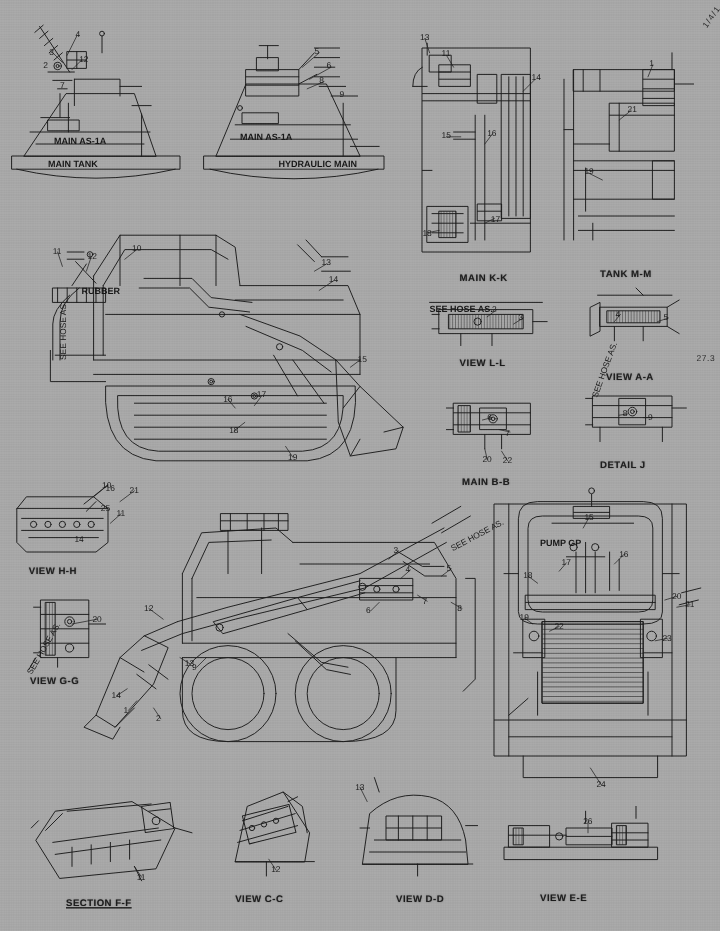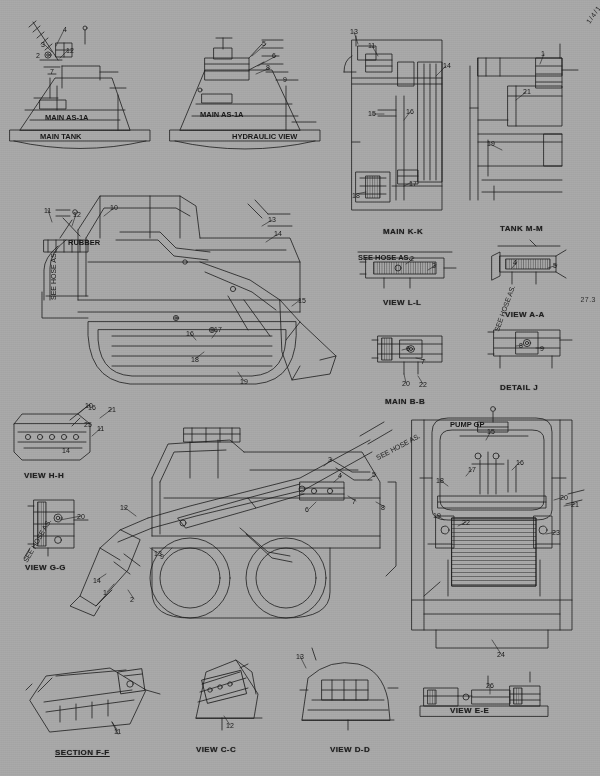--- a/index.html
+++ b/index.html
@@ -519,36 +519,36 @@
       <div class="vlabel" style="left: 385px; top: 397px;">MAIN  B-B</div>
       <div class="vlabel" style="left: 383px; top: 227px;">MAIN  K-K</div>
       <div class="vlabel" style="left: 500px; top: 224px;">TANK  M-M</div>
       <div class="vlabel" style="left: 383px; top: 298px;">VIEW  L-L</div>
       <div class="vlabel" style="left: 500px; top: 383px;">DETAIL  J</div>
       <div class="vlabel" style="left: 24px; top: 471px;">VIEW  H-H</div>
       <div class="vlabel" style="left: 25px; top: 563px;">VIEW  G-G</div>
       <div class="vlabel" style="left: 55px; top: 748px; text-decoration: underline;">SECTION  F-F</div>
       <div class="vlabel" style="left: 196px; top: 745px;">VIEW  C-C</div>
       <div class="vlabel" style="left: 330px; top: 745px;">VIEW  D-D</div>
-      <div class="vlabel" style="left: 450px; top: 706px;">VIEW  E-E</div>
+      <div class="vlabel" style="left: 450px; top: 744px;">VIEW  E-E</div>
     </div>
   <div id="rotlabels">
       <div class="callout rot" style="left: 50px; top: 300px; transform: rotate(-90deg); transform-origin: left top;">SEE HOSE AS.</div>
       <div class="callout rot" style="left: 22px; top: 560px; transform: rotate(-60deg); transform-origin: left top;">SEE HOSE AS.</div>
       <div class="callout rot" style="left: 493px; top: 330px; transform: rotate(-70deg); transform-origin: left top;">SEE HOSE AS.</div>
       <div class="callout rot" style="left: 375px; top: 455px; transform: rotate(-28deg); transform-origin: left top;">SEE HOSE AS.</div>
     </div>
   <div id="inlinetext">
       <div class="callout" style="left: 45px; top: 113px; font-weight: bold; font-size: 7.5px;">MAIN  AS-1A</div>
       <div class="callout" style="left: 200px; top: 110px; font-weight: bold; font-size: 7.5px;">MAIN  AS-1A</div>
       <div class="callout" style="left: 16px; top: 132px; font-weight: bold; font-size: 7.5px; padding-left: 24px;">MAIN  TANK</div>
-      <div class="callout" style="left: 232px; top: 132px; font-weight: bold; font-size: 7.5px;">HYDRAULIC VIEW</div>
+      <div class="callout" style="left: 232px; top: 132px; font-weight: bold; font-size: 7.5px;">HYDRAULIC MAIN</div>
       <div class="callout" style="left: 68px; top: 238px; font-weight: bold; font-size: 7.5px;">RUBBER</div>
       <div class="callout" style="left: 358px; top: 253px; font-weight: bold; font-size: 7.5px;">SEE HOSE AS.</div>
-      <div class="callout" style="left: 450px; top: 420px; font-weight: bold; font-size: 7.5px;">PUMP GP</div>
+      <div class="callout" style="left: 450px; top: 448px; font-weight: bold; font-size: 7.5px;">PUMP GP</div>
     </div>
   <div id="callouts">
       <div class="callout" style="left: 63px; top: 26px;">4</div>
       <div class="callout" style="left: 41px; top: 41px;">3</div>
       <div class="callout" style="left: 36px; top: 52px;">2</div>
       <div class="callout" style="left: 66px; top: 47px;">12</div>
       <div class="callout" style="left: 50px; top: 68px;">7</div>
       <div class="callout" style="left: 262px; top: 40px;">5</div>
       <div class="callout" style="left: 272px; top: 52px;">6</div>
       <div class="callout" style="left: 266px; top: 64px;">8</div>

